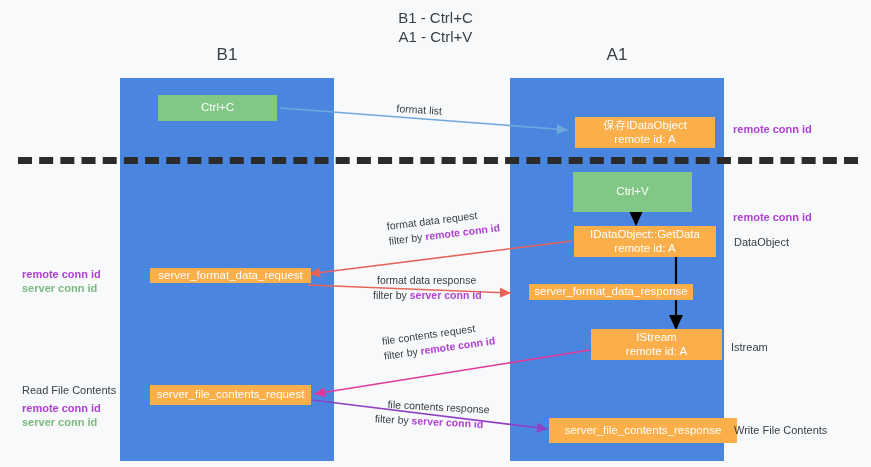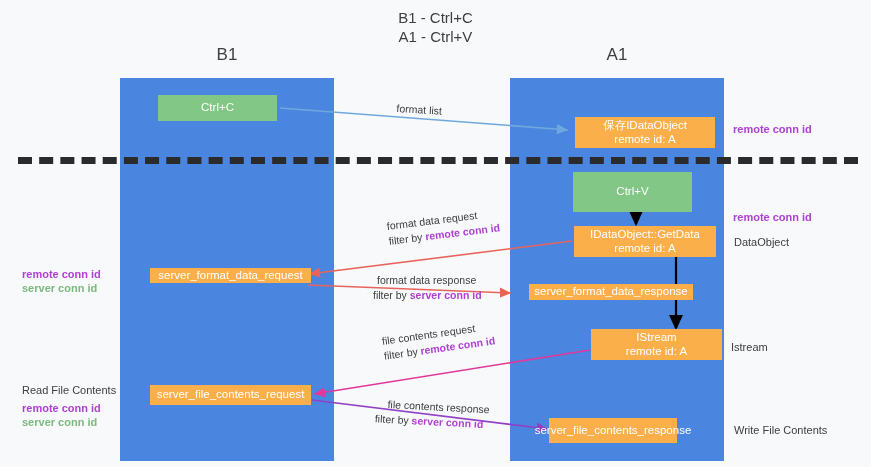--- a/index.html
+++ b/index.html
@@ -142,21 +142,21 @@
 
   <div class="box orange" style="left:591px;top:329px;width:131px;height:31px;">
     <span class="ln">IStream</span>
     <span class="ln">remote id: A</span>
   </div>
 
   <div class="box orange" style="left:150px;top:385px;width:161px;height:20px;">
     <span class="ln">server_file_contents_request</span>
   </div>
 
-  <div class="box orange" style="left:549px;top:418px;width:128px;height:25px;text-align:center;">
+  <div class="box orange" style="left:549px;top:418px;width:188px;height:25px;text-align:center;">
     <span class="ln">server_file_contents_response</span>
   </div>
 
   <div class="flowlabel" style="left:397px;top:101px;transform:rotate(3.5deg);">
     <span>format list</span>
   </div>
 
   <div class="flowlabel" style="left:386px;top:219px;transform:rotate(-7deg);">
     <div>format data request</div>
     <div>

